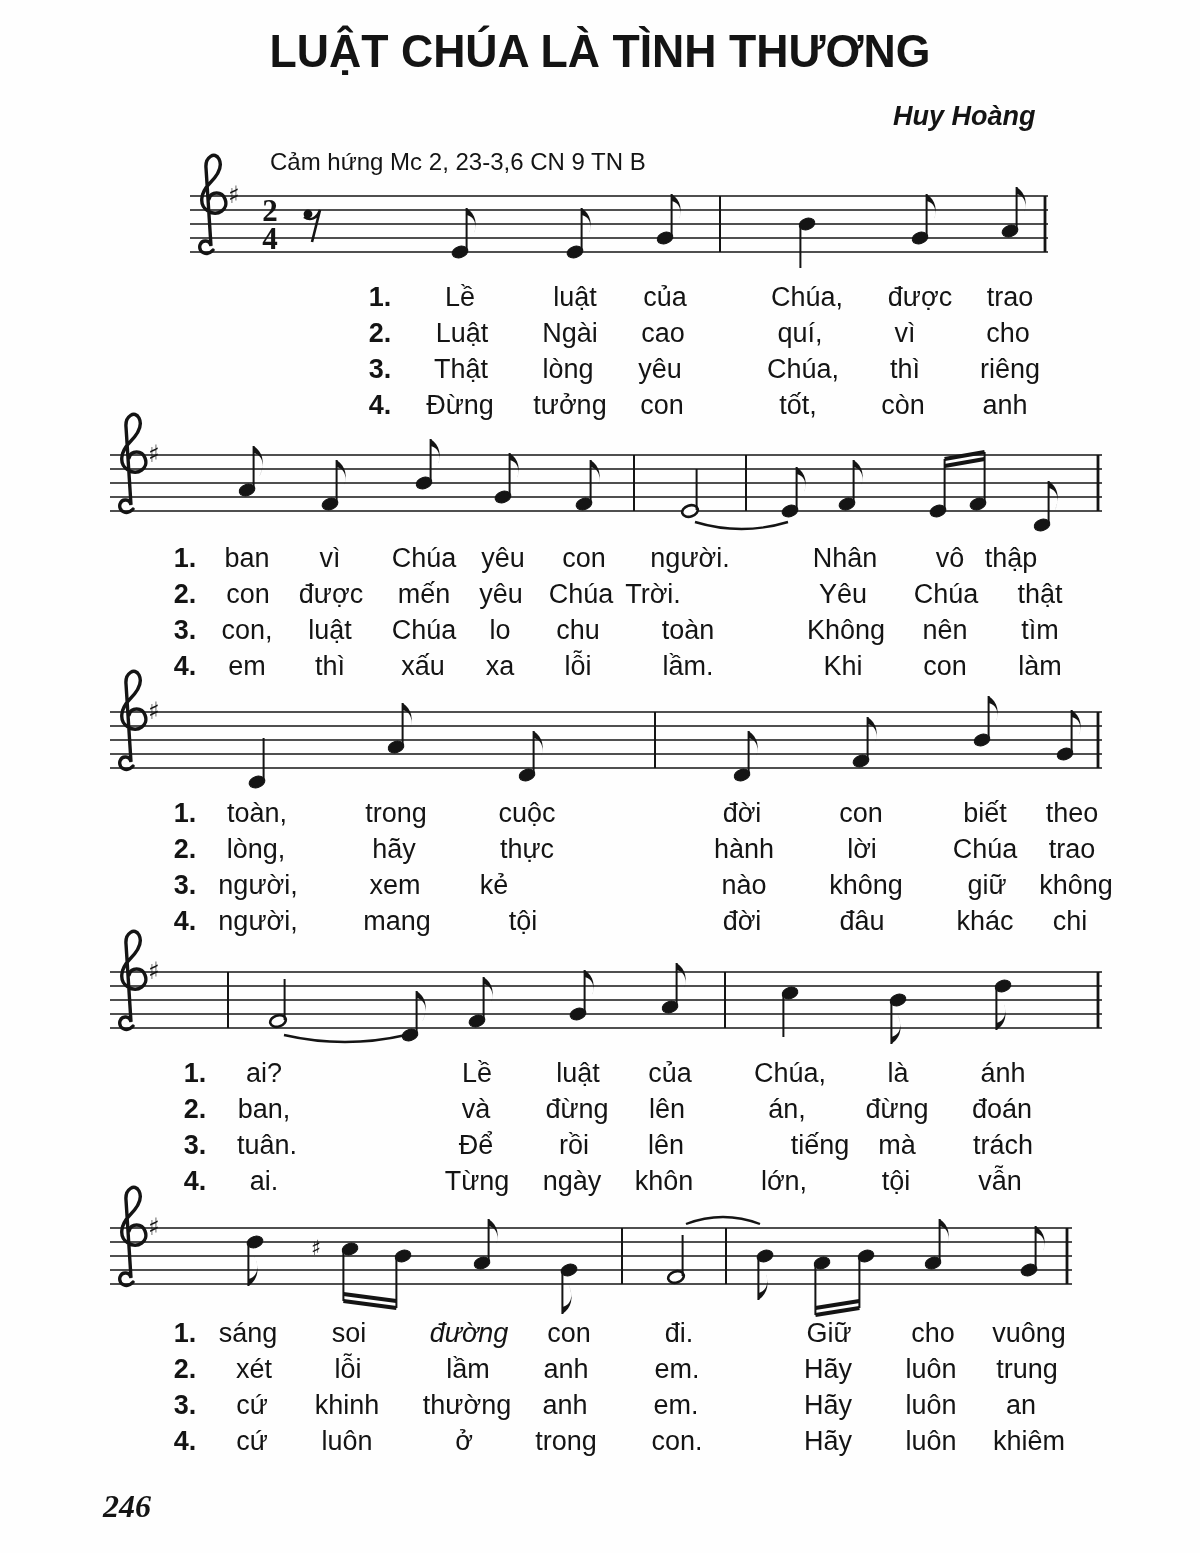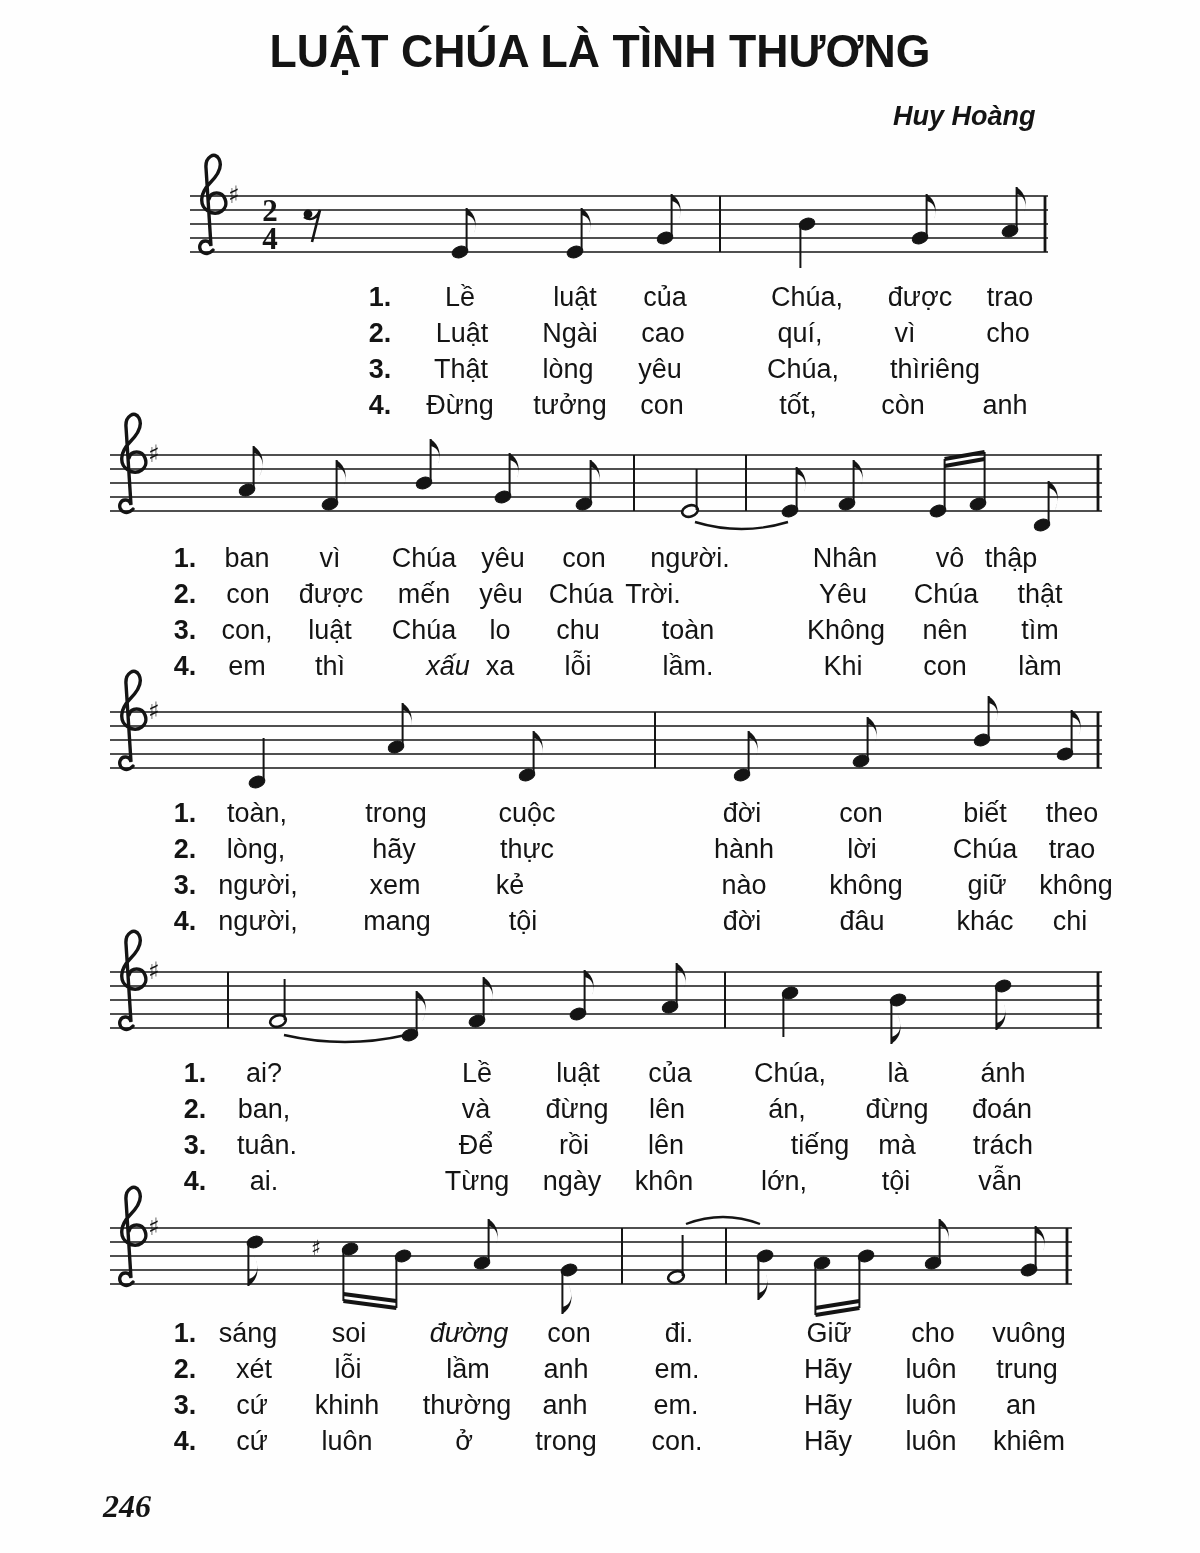--- a/index.html
+++ b/index.html
@@ -20,20 +20,21 @@
   .vline{position:absolute;left:0;width:100%;height:36px;}
   .vword{position:absolute;transform:translateX(-50%);font-size:27px;white-space:nowrap;line-height:34px;}
   .vnum{position:absolute;transform:translateX(-50%);font-size:27px;font-weight:700;line-height:34px;}
 </style>
 </head>
 <body>
 
 <div id="page">
   <div id="title">LUẬT CHÚA LÀ TÌNH THƯƠNG</div>
   <div id="author">Huy Hoàng</div>
+  <div id="caption">Cảm hứng Mc 2, 23-3,6 CN 9 TN B</div>
   <div id="score">
       <svg width="882" height="212" viewBox="0 0 882 212" class="staffsvg" style="left: 182px; top: 136px;">
         <line x1="8" y1="60" x2="866" y2="60" stroke="#141414" stroke-width="1.3"></line>
         <line x1="8" y1="74" x2="866" y2="74" stroke="#141414" stroke-width="1.3"></line>
         <line x1="8" y1="88" x2="866" y2="88" stroke="#141414" stroke-width="1.3"></line>
         <line x1="8" y1="102" x2="866" y2="102" stroke="#141414" stroke-width="1.3"></line>
         <line x1="8" y1="116" x2="866" y2="116" stroke="#141414" stroke-width="1.3"></line>
         <path d="M21,98 C15,105 6,100 8,93 C10,87 18,88 19,94 L14,16 C13,5 23,-1 27,7 C31,15 26,23 18,31 C9,40 6,53 16,59 C26,65 37,57 33,47 C30,39 19,39 17,47" fill="none" stroke="#141414" stroke-width="3.4" stroke-linecap="round" transform="translate(10,16)"></path>
         <text x="52" y="67" font-size="24" font-family="&quot;DejaVu Sans&quot;,sans-serif" font-weight="bold" text-anchor="middle" fill="#141414">♯</text>
         <g>
@@ -322,21 +323,21 @@
           <span class="vword" style="left: 905px;">vì</span>
           <span class="vword" style="left: 1008px;">cho</span>
         </div>
         <div class="vline" style="top: 72px;">
           <span class="vnum" style="left: 380px;">3.</span>
           <span class="vword" style="left: 461px;">Thật</span>
           <span class="vword" style="left: 568px;">lòng</span>
           <span class="vword" style="left: 660px;">yêu</span>
           <span class="vword" style="left: 803px;">Chúa,</span>
           <span class="vword" style="left: 905px;">thì</span>
-          <span class="vword" style="left: 950px;">riêng</span>
+          <span class="vword" style="left: 1010px;">riêng</span>
         </div>
         <div class="vline" style="top: 108px;">
           <span class="vnum" style="left: 380px;">4.</span>
           <span class="vword" style="left: 460px;">Đừng</span>
           <span class="vword" style="left: 570px;">tưởng</span>
           <span class="vword" style="left: 662px;">con</span>
           <span class="vword" style="left: 798px;">tốt,</span>
           <span class="vword" style="left: 903px;">còn</span>
           <span class="vword" style="left: 1005px;">anh</span>
         </div>
@@ -375,21 +376,21 @@
           <span class="vword" style="left: 578px;">chu</span>
           <span class="vword" style="left: 688px;">toàn</span>
           <span class="vword" style="left: 846px;">Không</span>
           <span class="vword" style="left: 945px;">nên</span>
           <span class="vword" style="left: 1040px;">tìm</span>
         </div>
         <div class="vline" style="top: 108px;">
           <span class="vnum" style="left: 185px;">4.</span>
           <span class="vword" style="left: 247px;">em</span>
           <span class="vword" style="left: 330px;">thì</span>
-          <span class="vword" style="left: 448px; font-style: italic;">xấu</span>
+          <span class="vword" style="left: 423px;">xấu</span>
           <span class="vword" style="left: 500px;">xa</span>
           <span class="vword" style="left: 578px;">lỗi</span>
           <span class="vword" style="left: 688px;">lầm.</span>
           <span class="vword" style="left: 843px;">Khi</span>
           <span class="vword" style="left: 945px;">con</span>
           <span class="vword" style="left: 1040px;">làm</span>
         </div>
       </div>
       <div class="verse-block" style="top: 796px;">
         <div class="vline" style="top: 0px;">
@@ -409,21 +410,21 @@
           <span class="vword" style="left: 527px;">thực</span>
           <span class="vword" style="left: 744px;">hành</span>
           <span class="vword" style="left: 862px;">lời</span>
           <span class="vword" style="left: 985px;">Chúa</span>
           <span class="vword" style="left: 1072px;">trao</span>
         </div>
         <div class="vline" style="top: 72px;">
           <span class="vnum" style="left: 185px;">3.</span>
           <span class="vword" style="left: 258px;">người,</span>
           <span class="vword" style="left: 395px;">xem</span>
-          <span class="vword" style="left: 510px;">kẻ</span>
+          <span class="vword" style="left: 494px;">kẻ</span>
           <span class="vword" style="left: 744px;">nào</span>
           <span class="vword" style="left: 866px;">không</span>
           <span class="vword" style="left: 987px;">giữ</span>
           <span class="vword" style="left: 1076px;">không</span>
         </div>
         <div class="vline" style="top: 108px;">
           <span class="vnum" style="left: 185px;">4.</span>
           <span class="vword" style="left: 258px;">người,</span>
           <span class="vword" style="left: 397px;">mang</span>
           <span class="vword" style="left: 523px;">tội</span>

